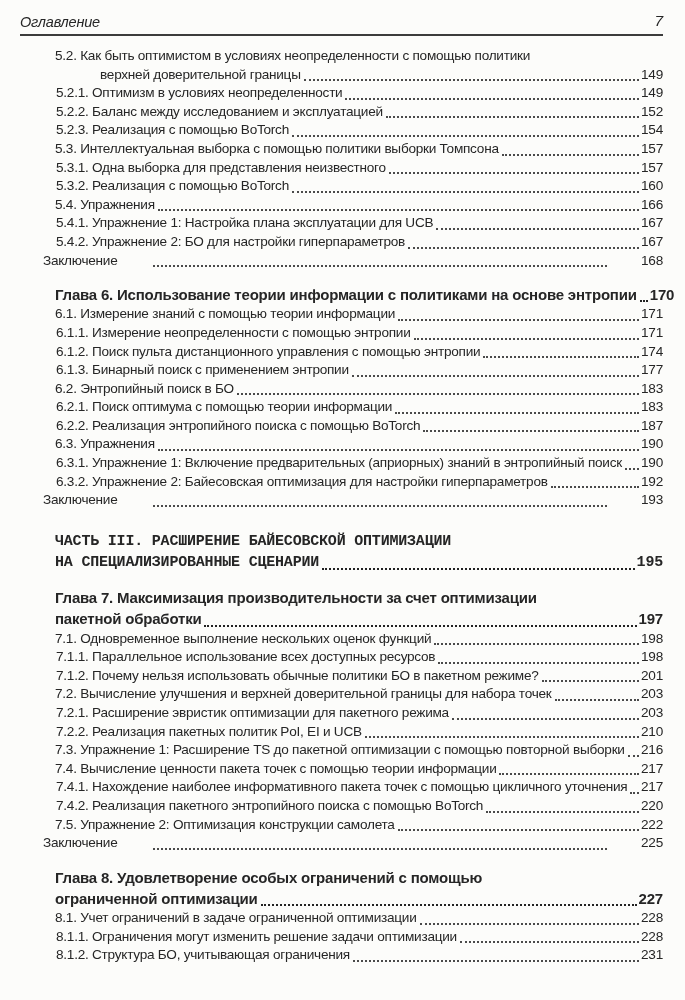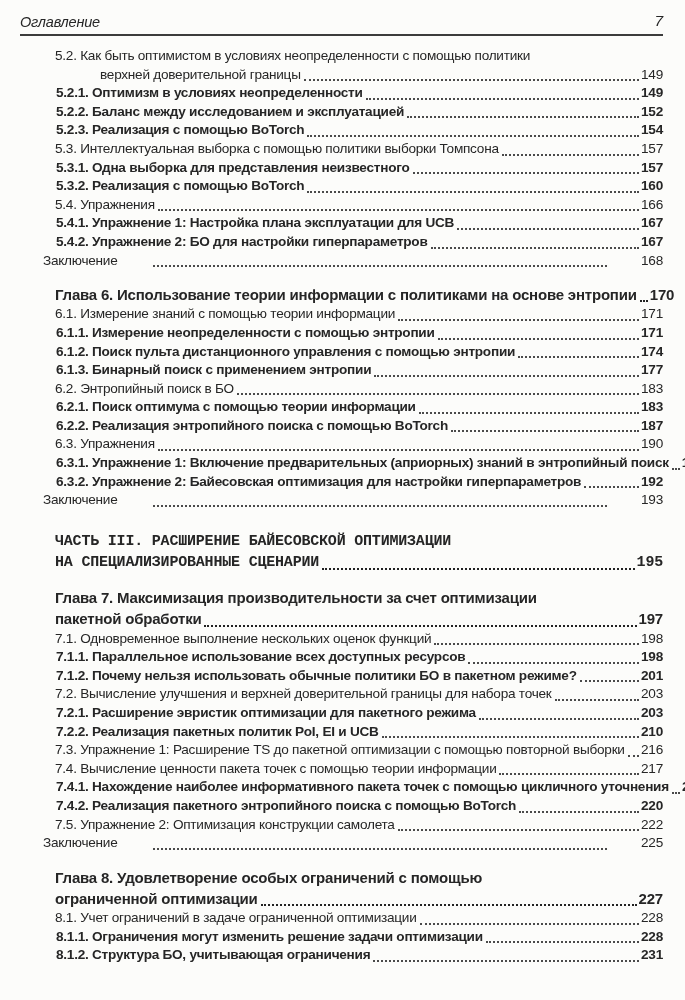--- a/index.html
+++ b/index.html
@@ -27,21 +27,21 @@
   }
 
   
   #toc { padding:11px 22px 0 0;margin-left:36px; }
   .row { font-size:13.6px; line-height:18.6px; letter-spacing:-0.25px; }
   .row .line { display:flex; align-items:flex-end; }
   .row .txt { white-space:nowrap; }
 
   .row.entry  .line { padding-left:19px; }
   .row.entry  .line.cont { padding-left:64px; }
-  .row.sub    .line { padding-left:20px;font-weight:bold; }
+  .row.sub    .line { padding-left:20px; }
   .row.plain  .line { padding-left:7px;gap:32px; }
   .row.chapter .line, .row.part .line { padding-left:19px; }
 
   .row.chapter, .row.part {
     font-weight:bold;
     font-size:15px;
     line-height:21.2px;
     letter-spacing:-0.2px;
     margin-top:14px;
   }

